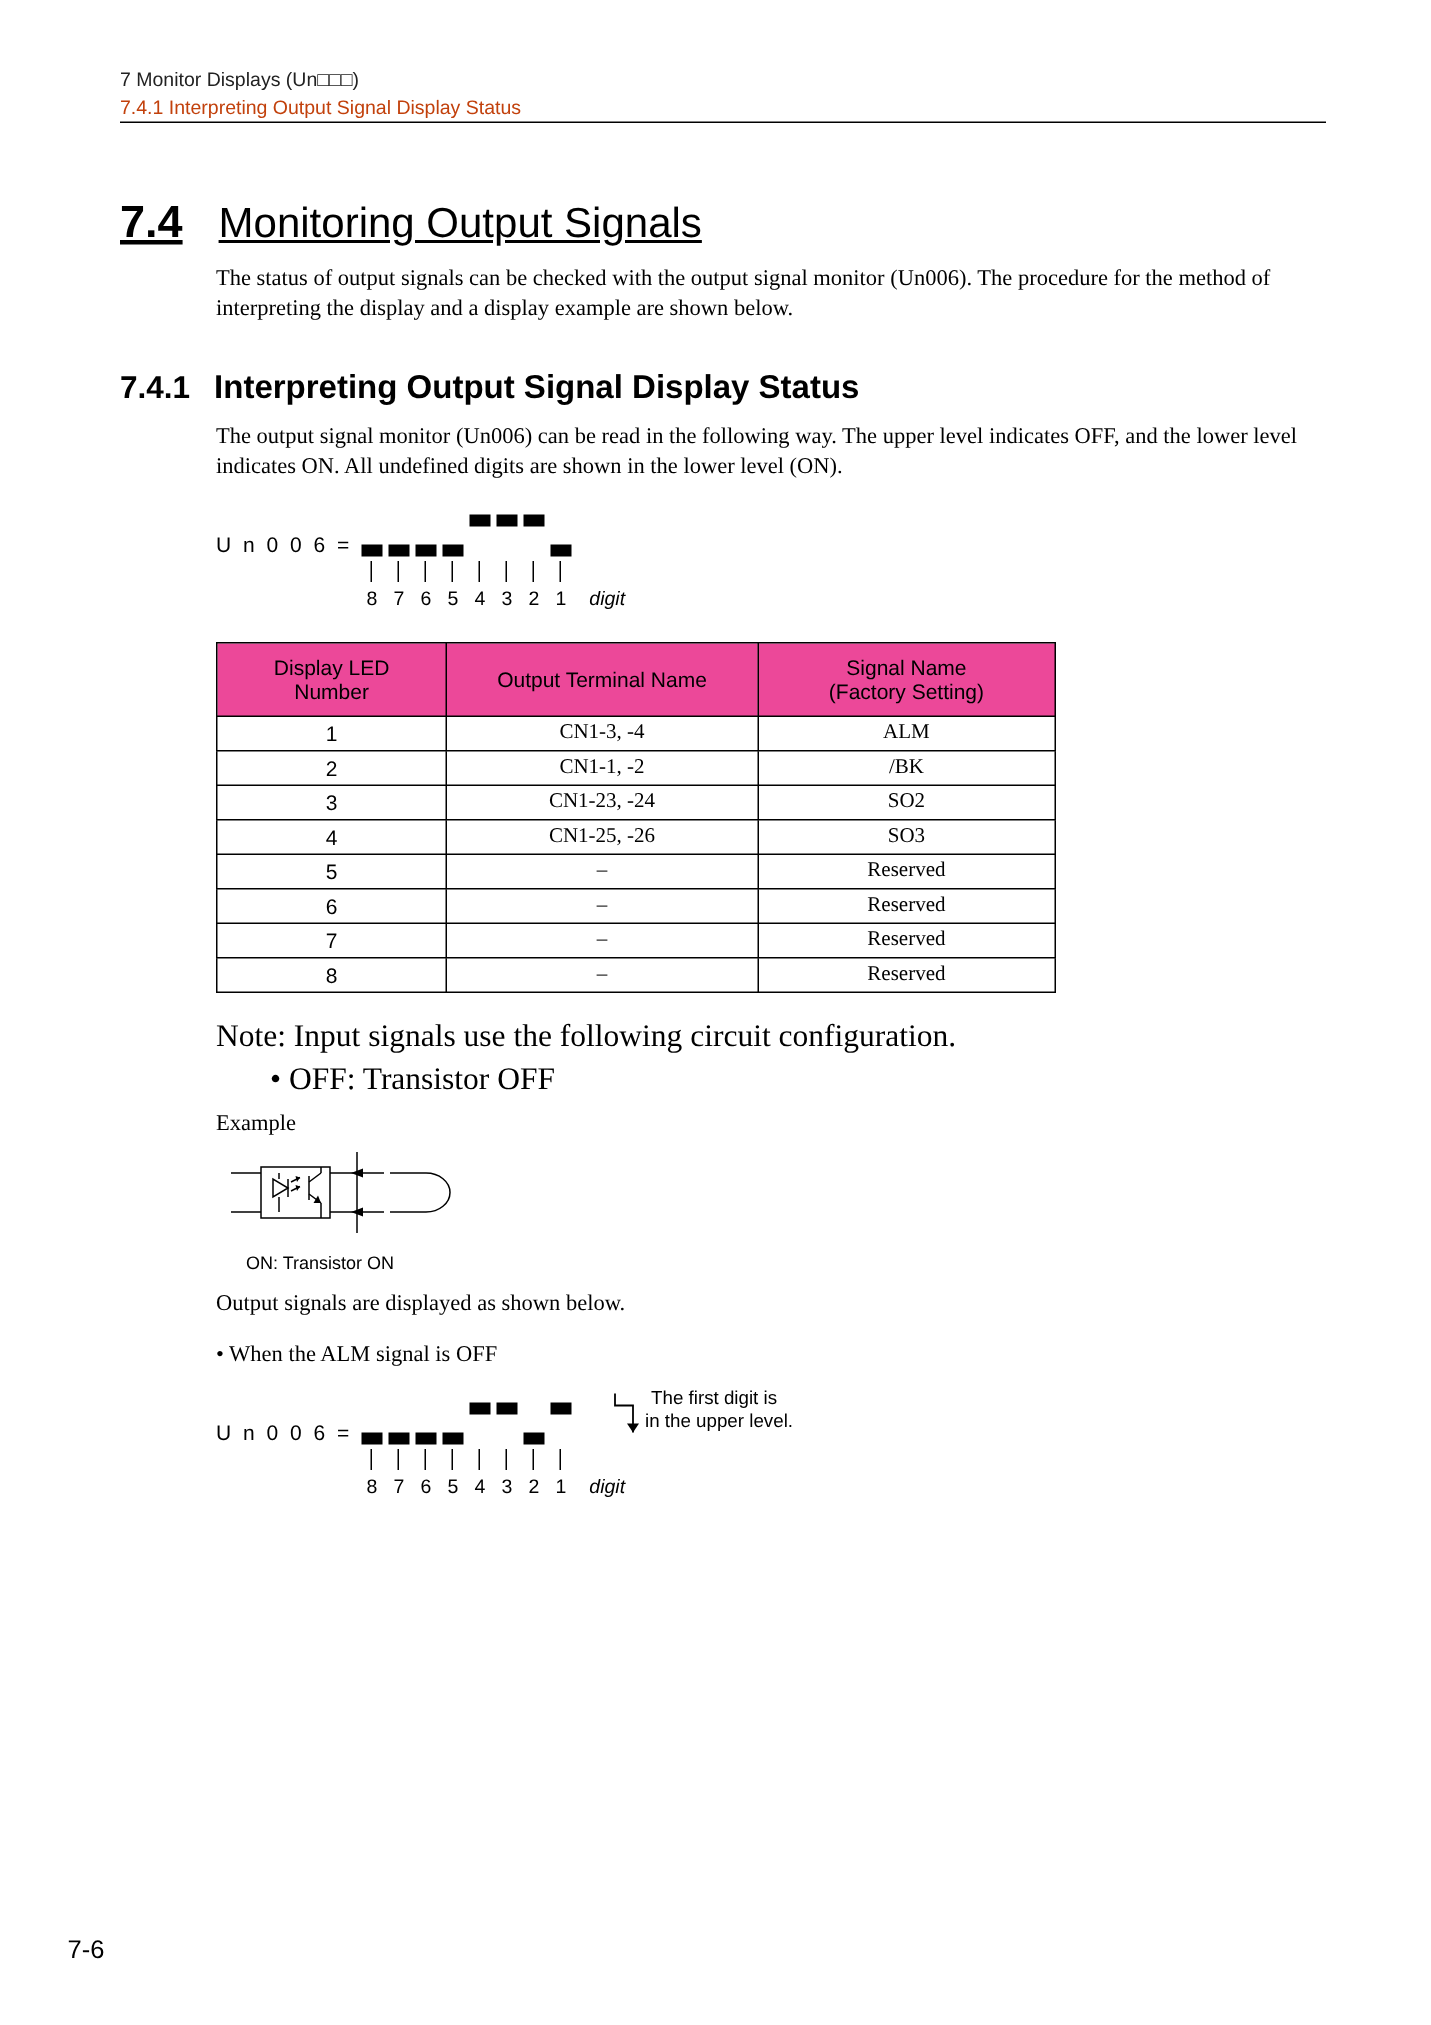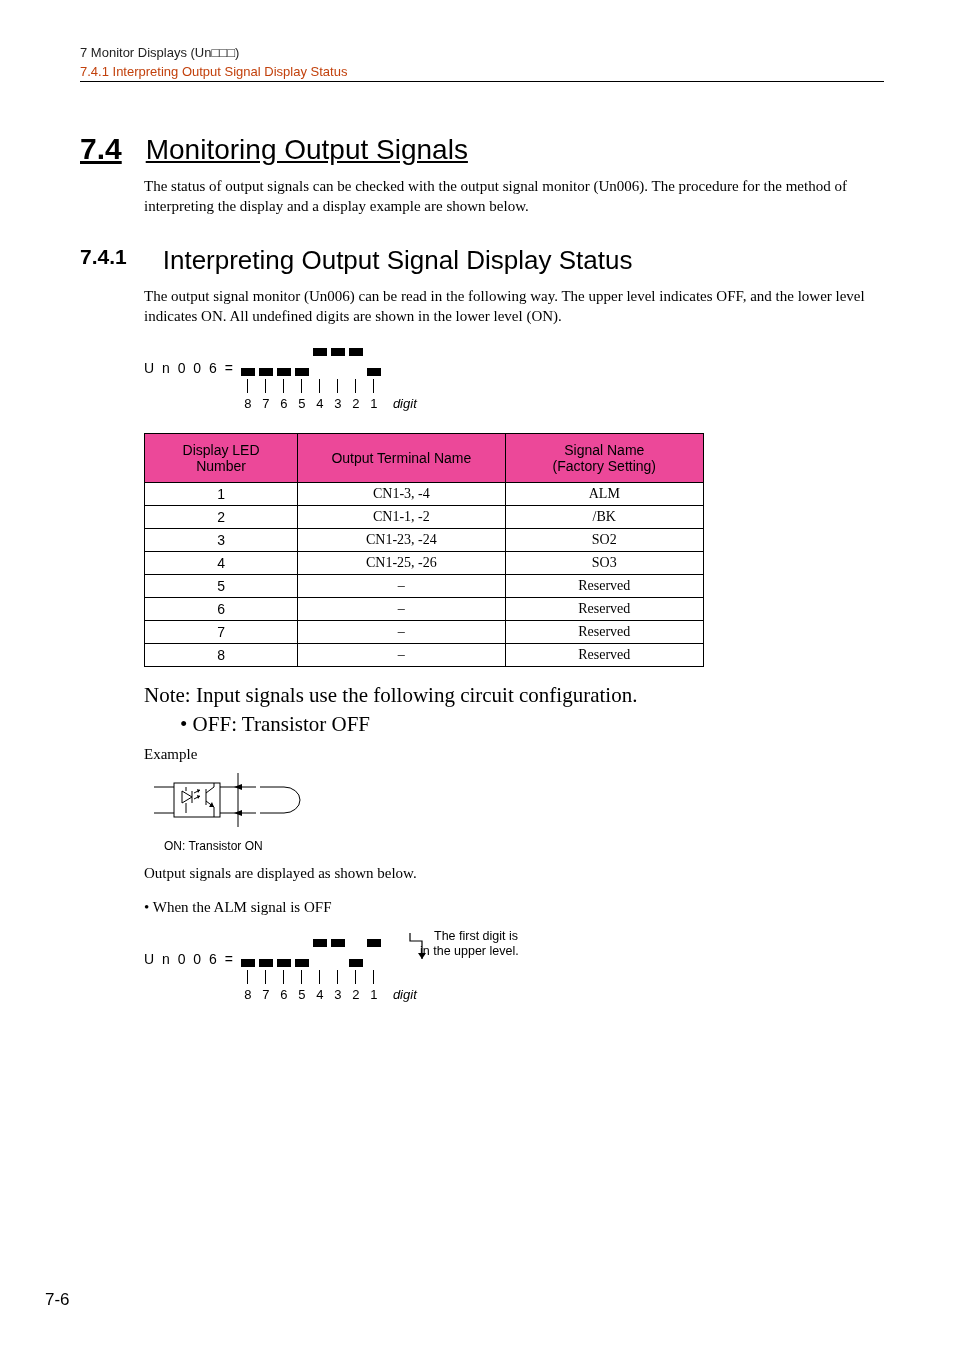--- a/index.html
+++ b/index.html
@@ -48,32 +48,33 @@
   .body-indent {
     margin-left: 64px;
   }
   .para {
     font-size: 15px;
     line-height: 1.35;
     margin-top: 10px;
   }
   .hsub {
     display: flex;
-    align-items: flex-start;
-    gap: 36px;
+    align-items: flex-end;
+    gap: 16px;
     margin-top: 28px;
   }
   .hsub-num {
     font-family: Arial, Helvetica, sans-serif;
     font-weight: 700;
     font-size: 21px;
   }
   .hsub-title {
     font-family: Arial, Helvetica, sans-serif;
-    font-size: 26px;
+    font-size: 22px;
+    font-weight: bold;
   }
   
   .disp-diagram {
     margin-top: 22px;
     font-family: Arial, Helvetica, sans-serif;
     font-size: 14px;
     display: flex;
     align-items: flex-start;
     gap: 4px;
   }
@@ -454,18 +455,18 @@
             </div>
           </div>
         <span class="digword">digit</span>
       </div>
 
       <svg width="40" height="40" style="position:absolute; left:262px; top:-8px;">
         <path d="M4 2 L4 10 L16 10 L16 28" fill="none" stroke="#000" stroke-width="1.2"></path>
         <polygon points="16,28 12,22 20,22" fill="#000"></polygon>
       </svg>
       <div class="callout" style="left:290px; top:-10px;">The first digit is</div>
-      <div class="callout" style="left:276px; top:5px;">in the upper level.</div>
+      <div class="callout" style="left:286px; top:5px;">in the upper level.</div>
     </div>
   </div>
 
   <div class="page-num">7-6</div>
 </div>
 
 </body></html>

